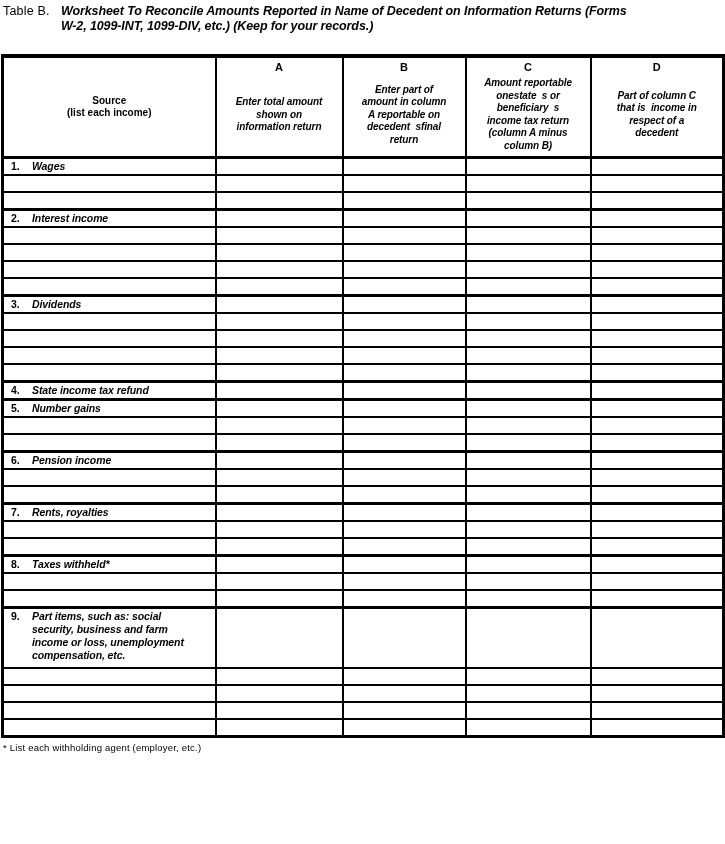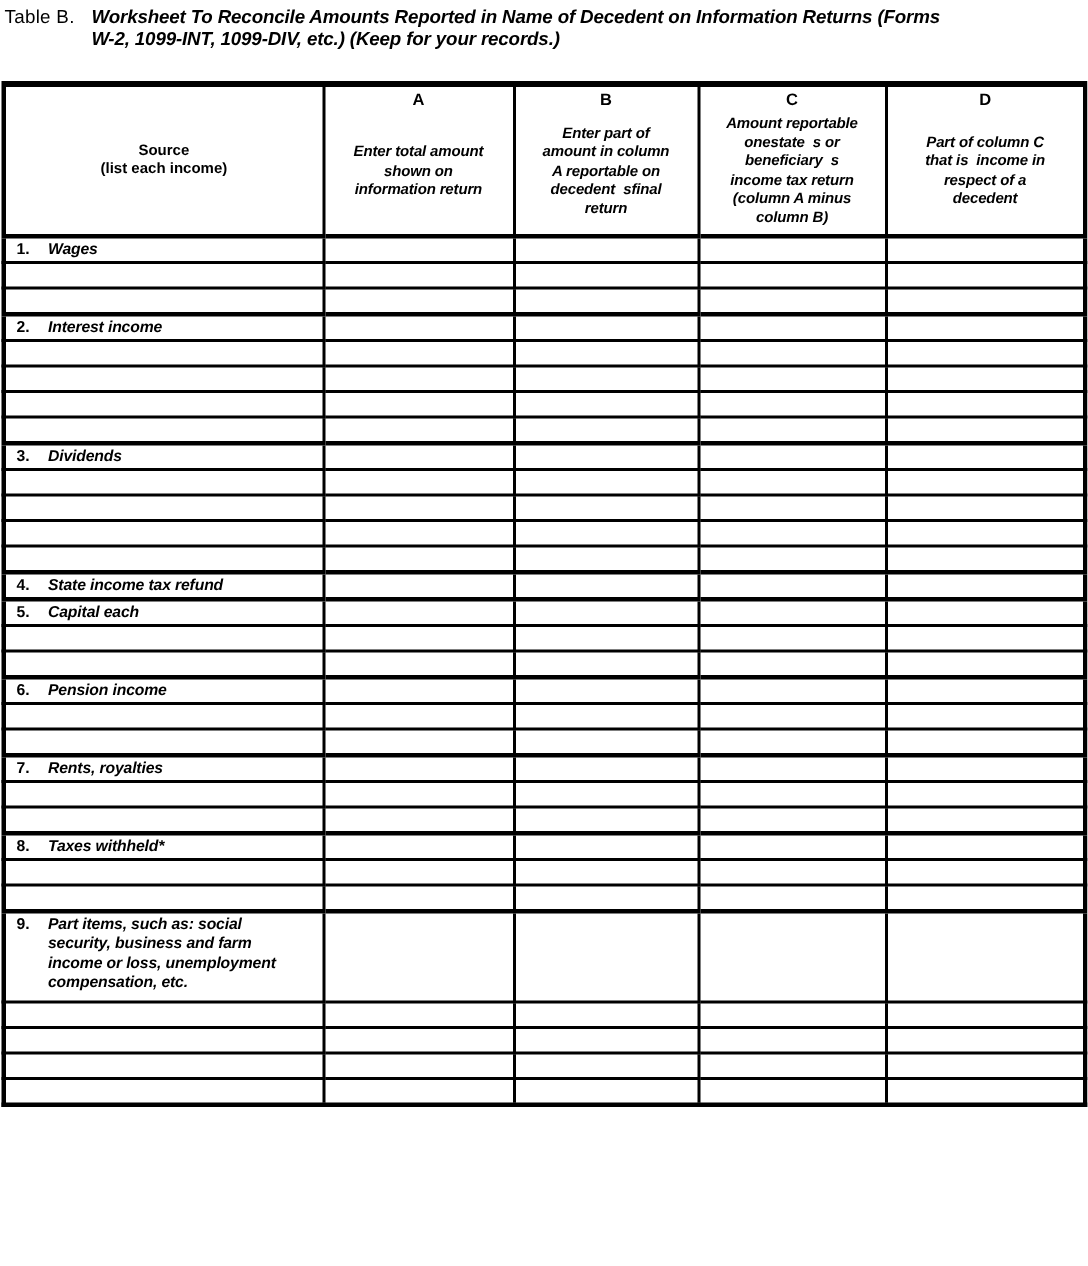--- a/index.html
+++ b/index.html
@@ -238,21 +238,21 @@
       <td></td>
           <td></td>
           <td></td>
           <td></td>
     </tr>
 
     <tr class="r sec-start">
       <td>
             <div class="rowlab">
               <span class="num">5.</span>
-              <span class="txt ml">Capital each</span>
+              <span class="txt ml">Number gains</span>
             </div>
           </td>
       <td></td>
           <td></td>
           <td></td>
           <td></td>
     </tr>
     <tr class="r">
           <td></td>
           <td></td>
@@ -389,13 +389,14 @@
           <td></td>
           <td></td>
           <td></td>
           <td></td>
           <td></td>
         </tr>
 
   </tbody>
     </table>
 
+  <div class="footnote">* List each withholding agent (employer, etc.)</div>
 </div>
 
 </body></html>

